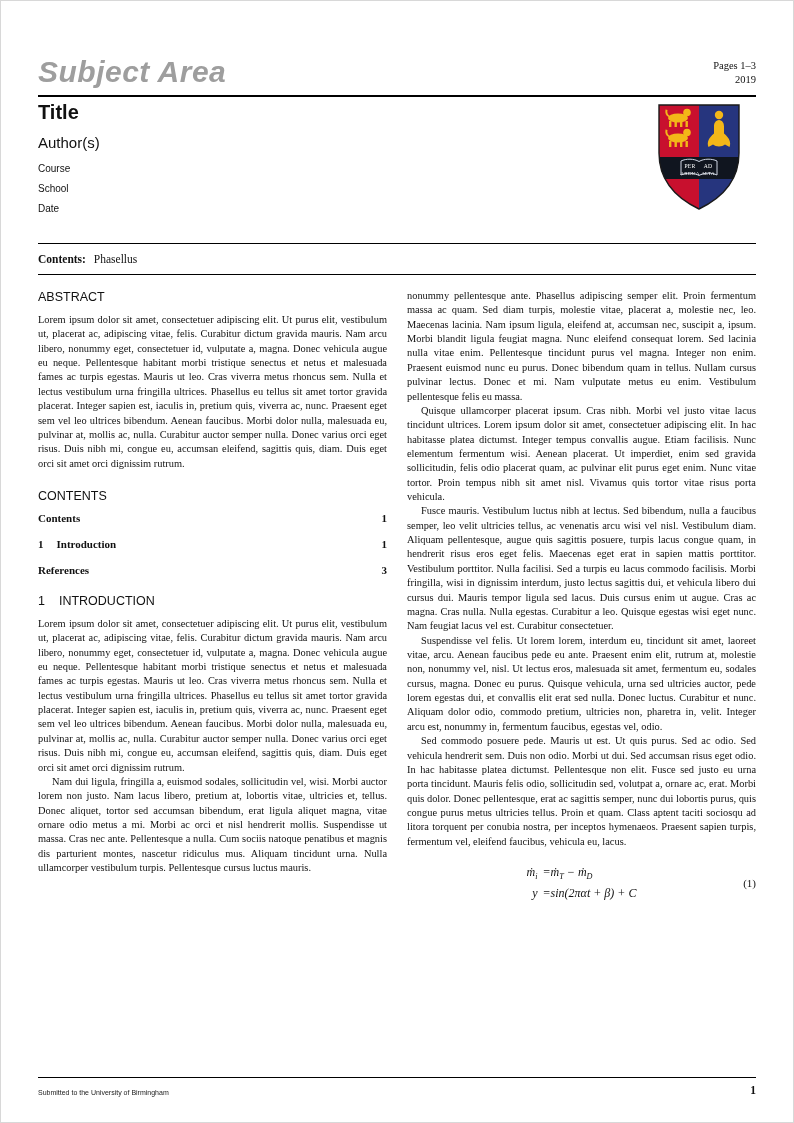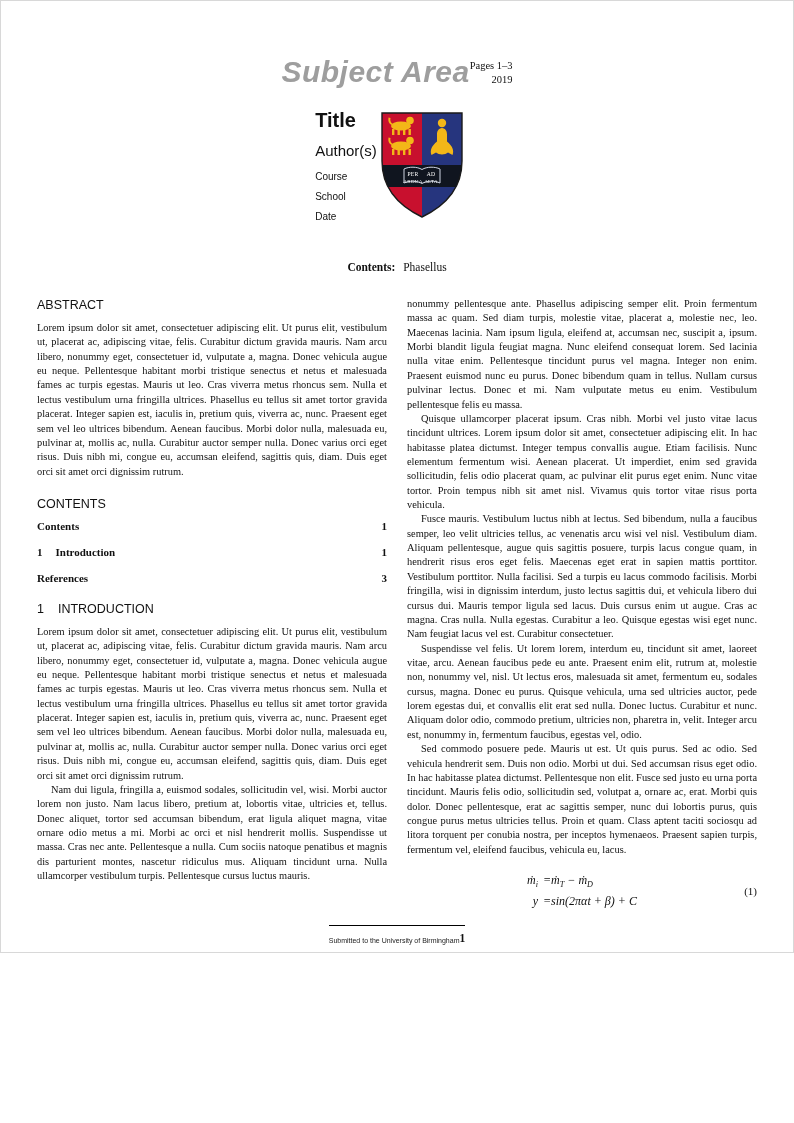--- a/index.html
+++ b/index.html
@@ -1,42 +1,41 @@
 <!DOCTYPE html>
 <html><head>
 <meta charset="utf-8">
 <style>
   * { box-sizing: border-box; }
   html,body { margin:0; padding:0; background:#ffffff; }
   .page {
     position:relative;
-    width:794px; height:953px;
+    width:794px; height:1123px;
     margin:0 auto;
     background:#ffffff;
     border:1px solid #d8d8d8;
     padding:54px 37px 26px 37px;
     overflow:hidden;
     display:flex; flex-direction:column;
     font-family:"Liberation Serif", serif;
     color:#111;
-    align-items:center;
   }
   
   .hdr { display:flex; justify-content:space-between; align-items:flex-start; }
   .subject {
     font-family:"Liberation Sans", sans-serif;
     font-size:30px; font-weight:bold; font-style:italic;
     color:#9e9e9e; letter-spacing:0.5px;
   }
   .hdr-right { text-align:right; font-size:10.5px; line-height:1.35; padding-top:4px; }
   .rule { border:none; border-top:1px solid #000; margin:0; }
   .rule.thick { border-top-width:2px; }
   .hdr-rule { margin-top:6px; }
   
-  .titleblock { display:flex; justify-content:space-between; margin-top:12px; }
+  .titleblock { display:flex; justify-content:space-between; margin-top:4px; }
   .tb-left { font-family:"Liberation Sans", sans-serif; }
   .paper-title { font-size:20px; font-weight:bold; margin:0 0 10px 0; font-family:"Liberation Sans", sans-serif; }
   .authors { font-size:15px; margin:0 0 12px 0; }
   .meta { font-size:10px; margin:0 0 9px 0; }
   .crest-box { width:90px; margin-right:12px; }
   .crest-text { font-family:"Liberation Serif", serif; font-size:5.6px; fill:#ffffff; text-anchor:middle; letter-spacing:0.3px; }
   .crest-text.small { font-size:5px; }
   .tb-rule { margin-top:20px; }
   
   .keywords { font-size:11.5px; margin:9px 0; }

